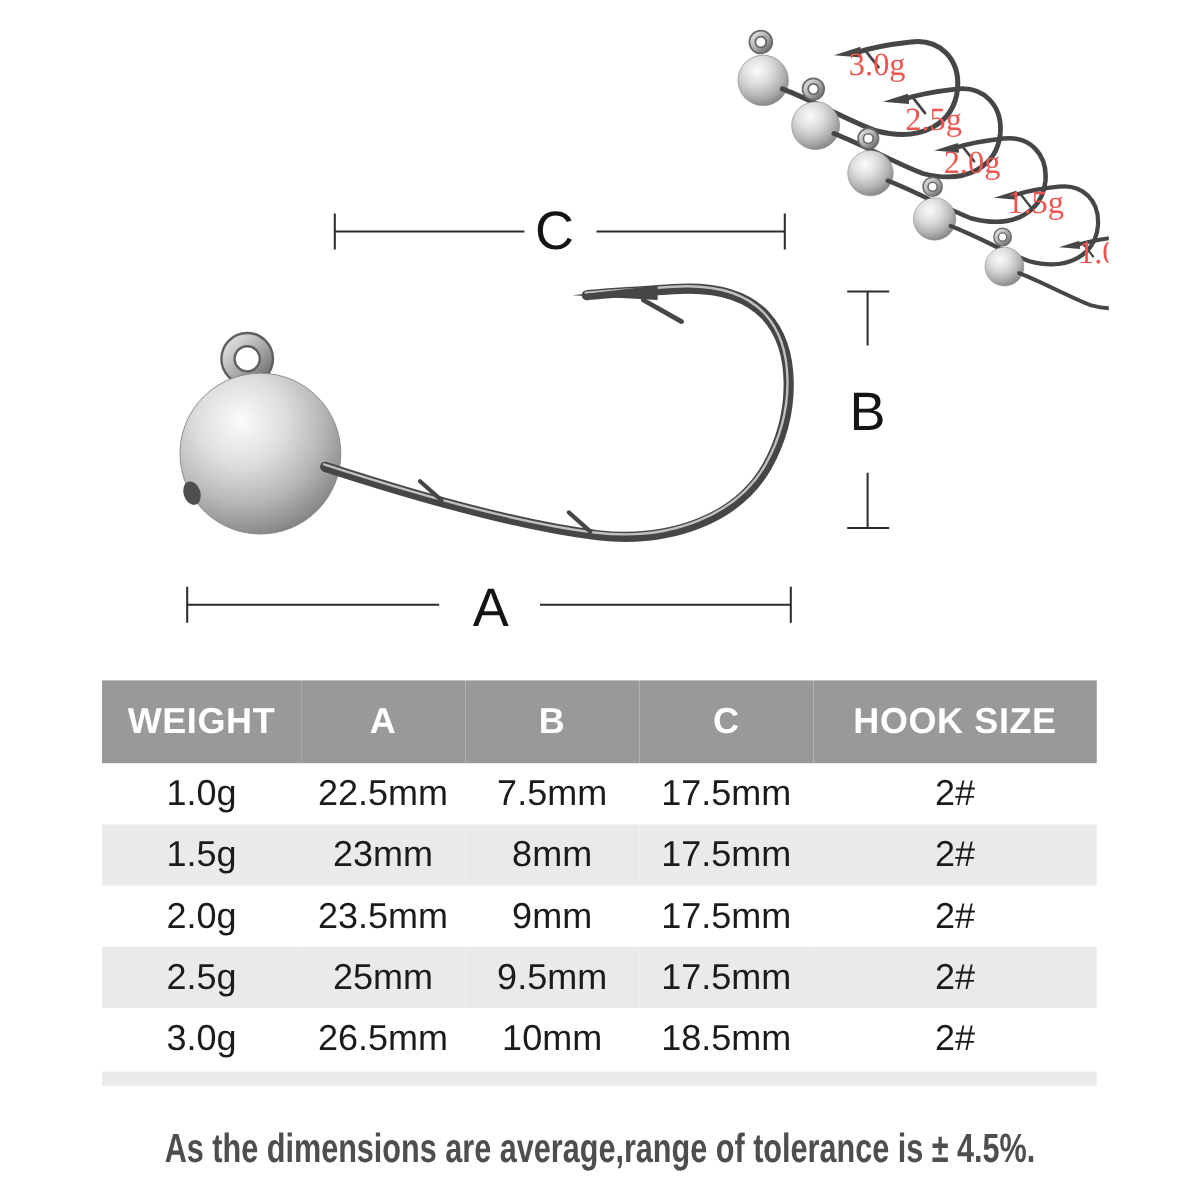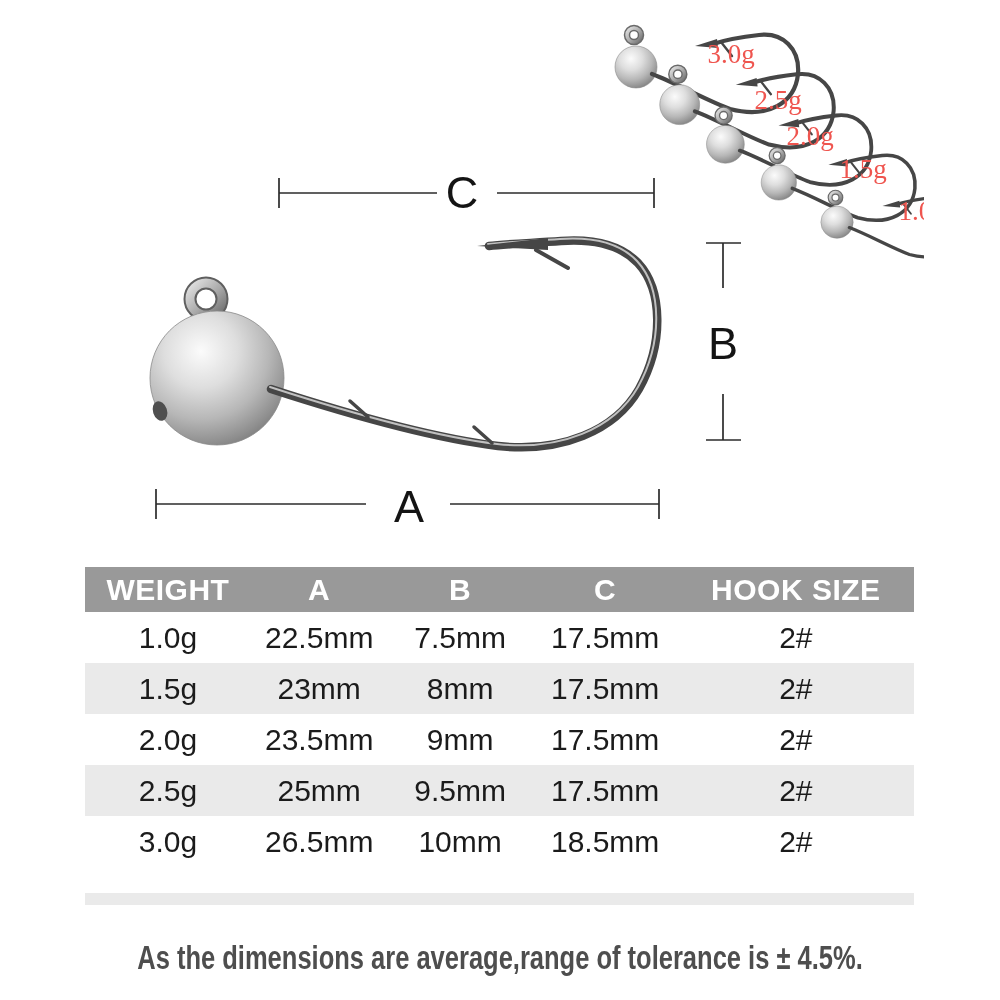--- a/index.html
+++ b/index.html
@@ -27,21 +27,21 @@
     font-family:"Liberation Serif", serif;
     font-size:27px;color:var(--accent-red);line-height:1;white-space:nowrap;
   }
 
   .spec-table{
     position:absolute;left:85px;top:567px;width:829px;
     border-collapse:collapse;table-layout:fixed;
   }
   .spec-table th{
     background:var(--table-header-bg);color:var(--table-header-text);
-    font-size:30px;font-weight:bold;height:45px;padding:0;
+    font-size:30px;font-weight:bold;height:45px;padding:12px;
     letter-spacing:0.5px;
   }
   .spec-table td{
     font-size:30px;font-weight:400;color:var(--table-text);
     height:51px;padding:0;text-align:center;
   }
   .spec-table tbody tr:nth-child(even){background:var(--table-row-alt-bg);}
 
   .footer-strip{
     position:absolute;left:85px;top:893px;width:829px;height:12px;

